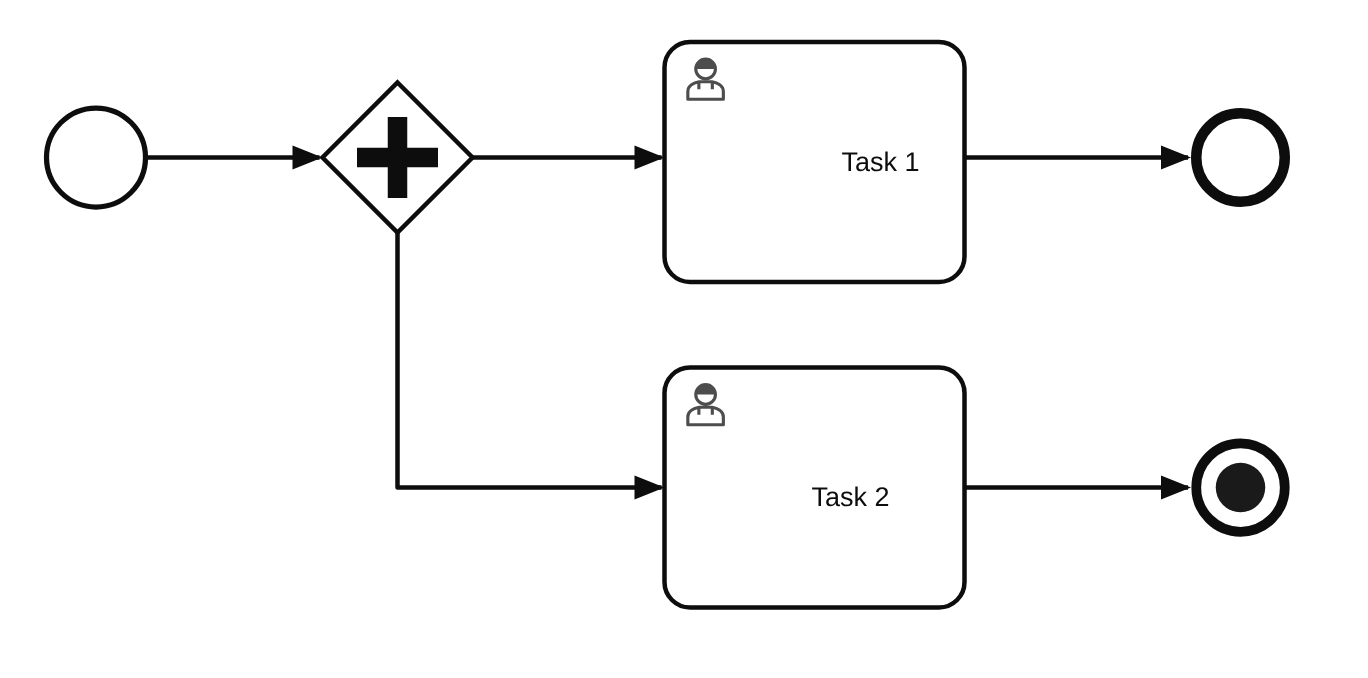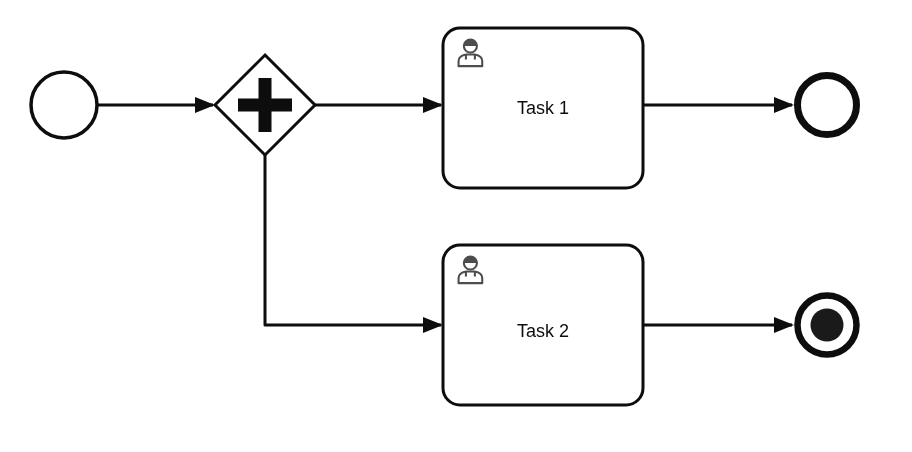--- a/index.html
+++ b/index.html
@@ -22,22 +22,22 @@
   }
   .task-label {
     position: absolute;
     display: flex;
     align-items: center;
     justify-content: center;
     color: #0d0d0d;
     font-size: 18px;
     pointer-events: none;
   }
-  .task-label.t1 { left: 443px; top: 28px;  width: 200px; height: 160px; }
-  .task-label.t2 { left: 443px; top: 245px; width: 200px; height: 172px; }
+  .task-label.t1 { left: 443px; top: 28px;  width: 200px; height: 160px; padding-left: 44px; }
+  .task-label.t2 { left: 443px; top: 245px; width: 200px; height: 172px; padding-left: 24px; }
   .event-label {
     position: absolute;
     left: 777px;
     top: 369px;
     width: 100px;
     text-align: center;
     color: #0d0d0d;
     font-size: 17px;
     line-height: 1.35;
     pointer-events: none;

